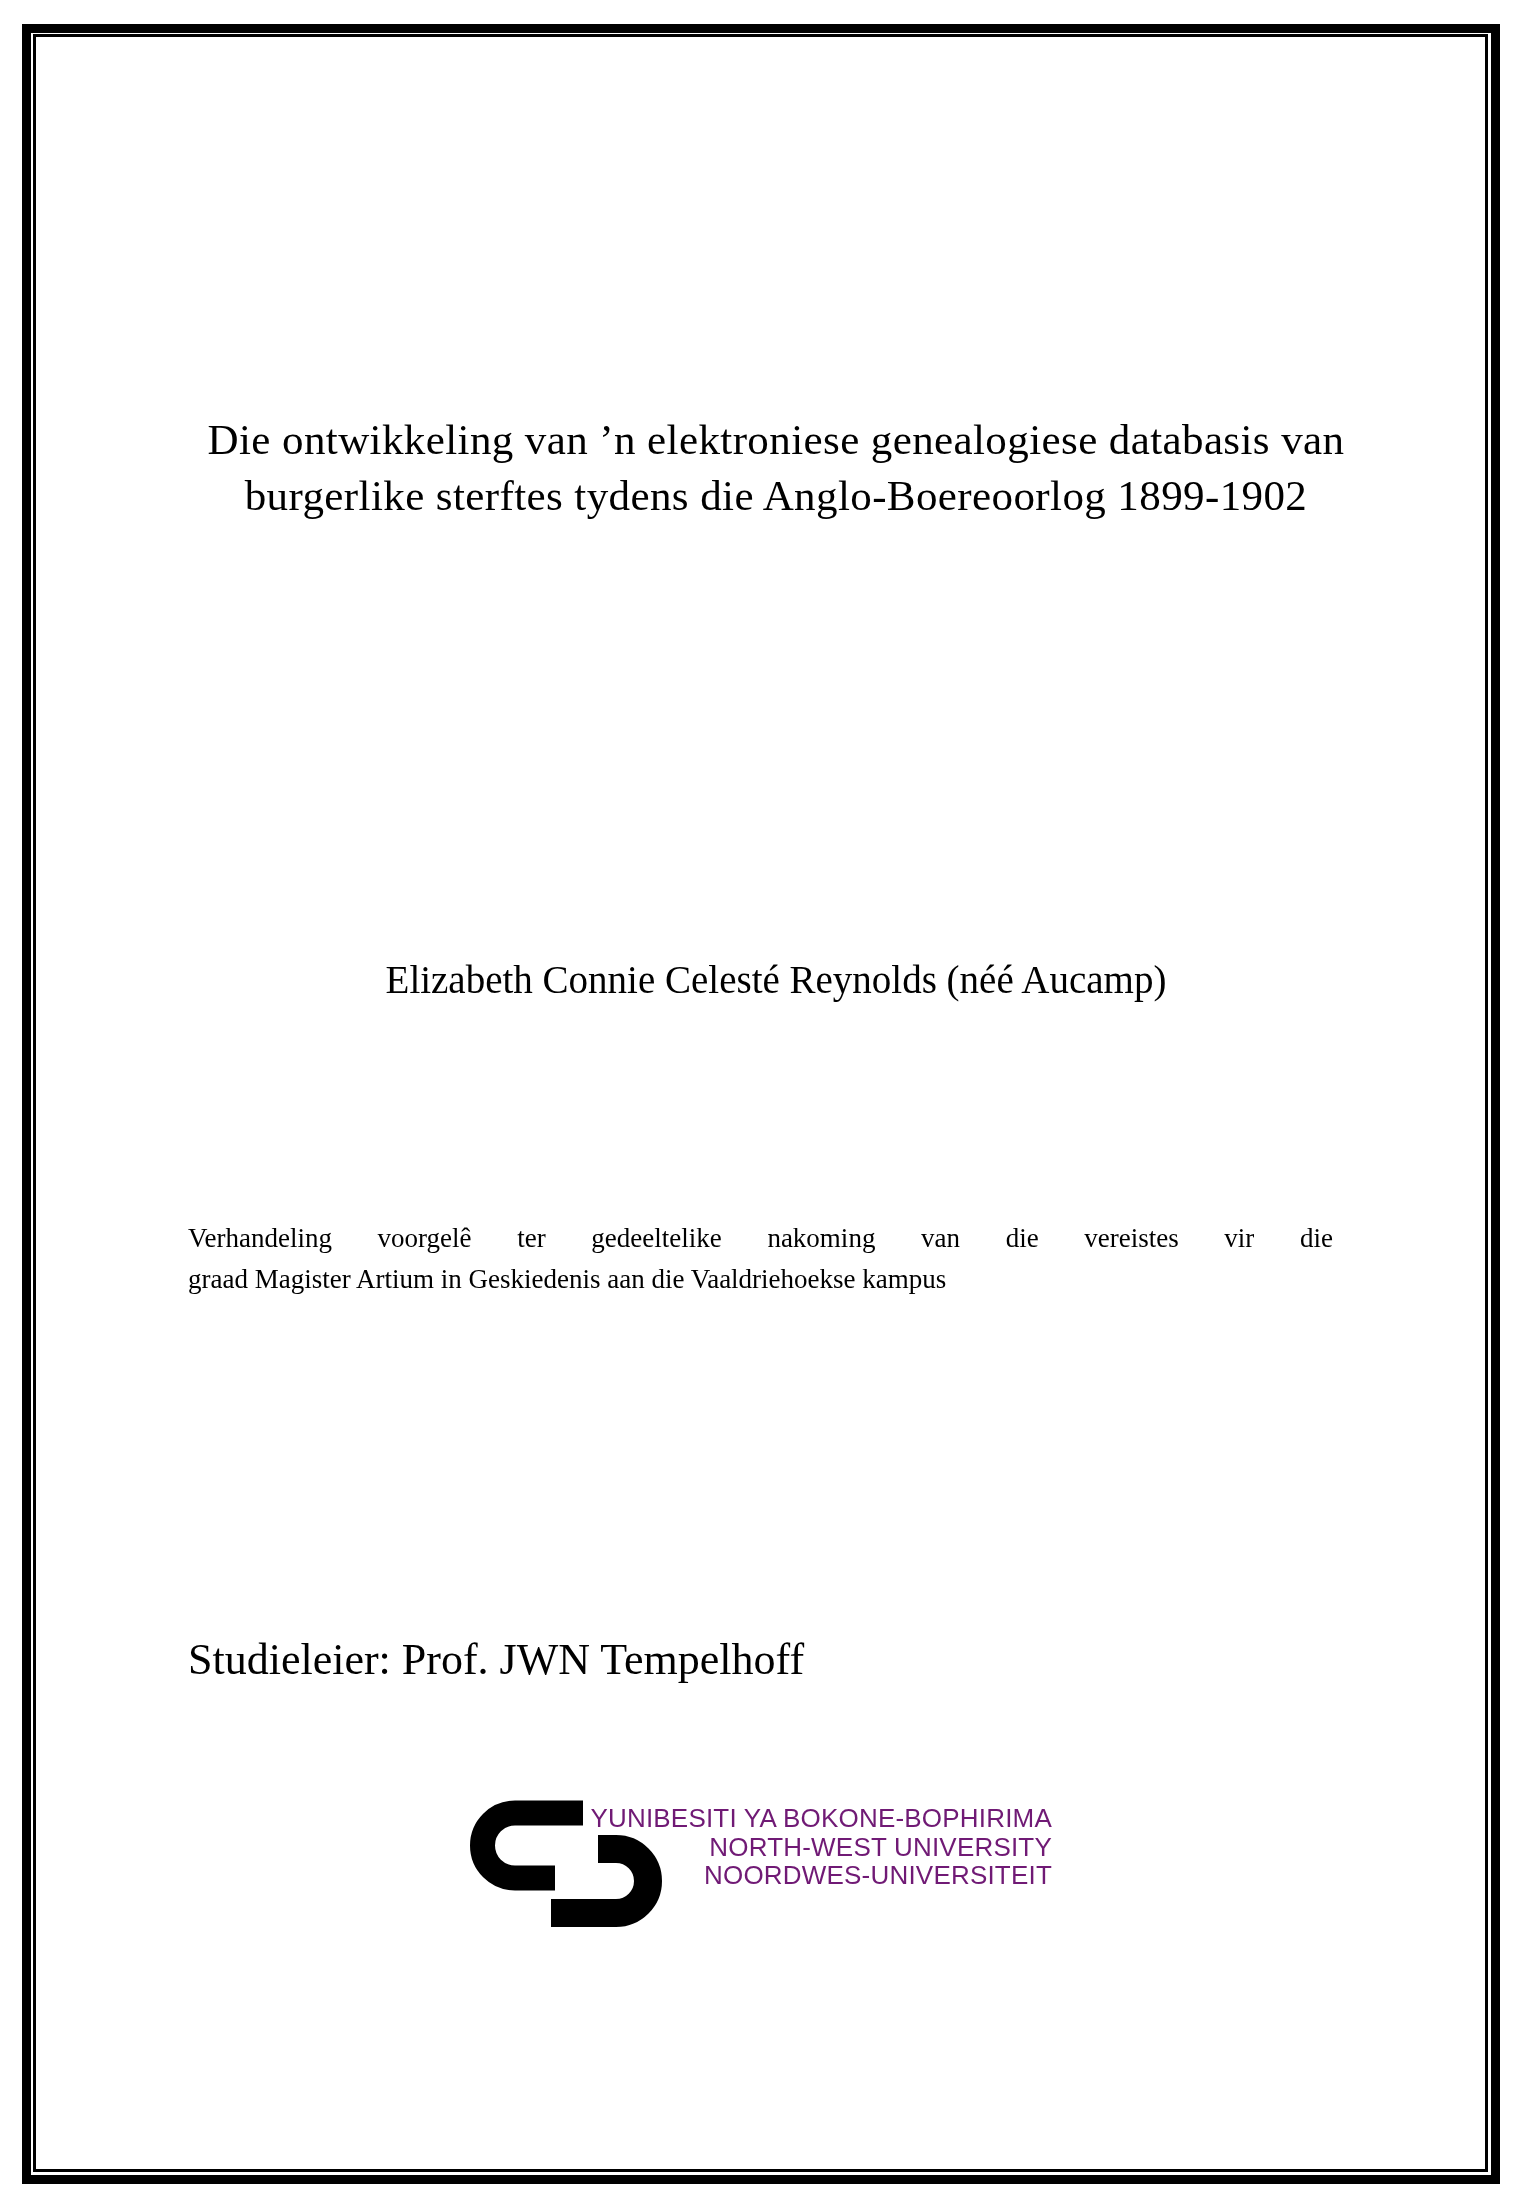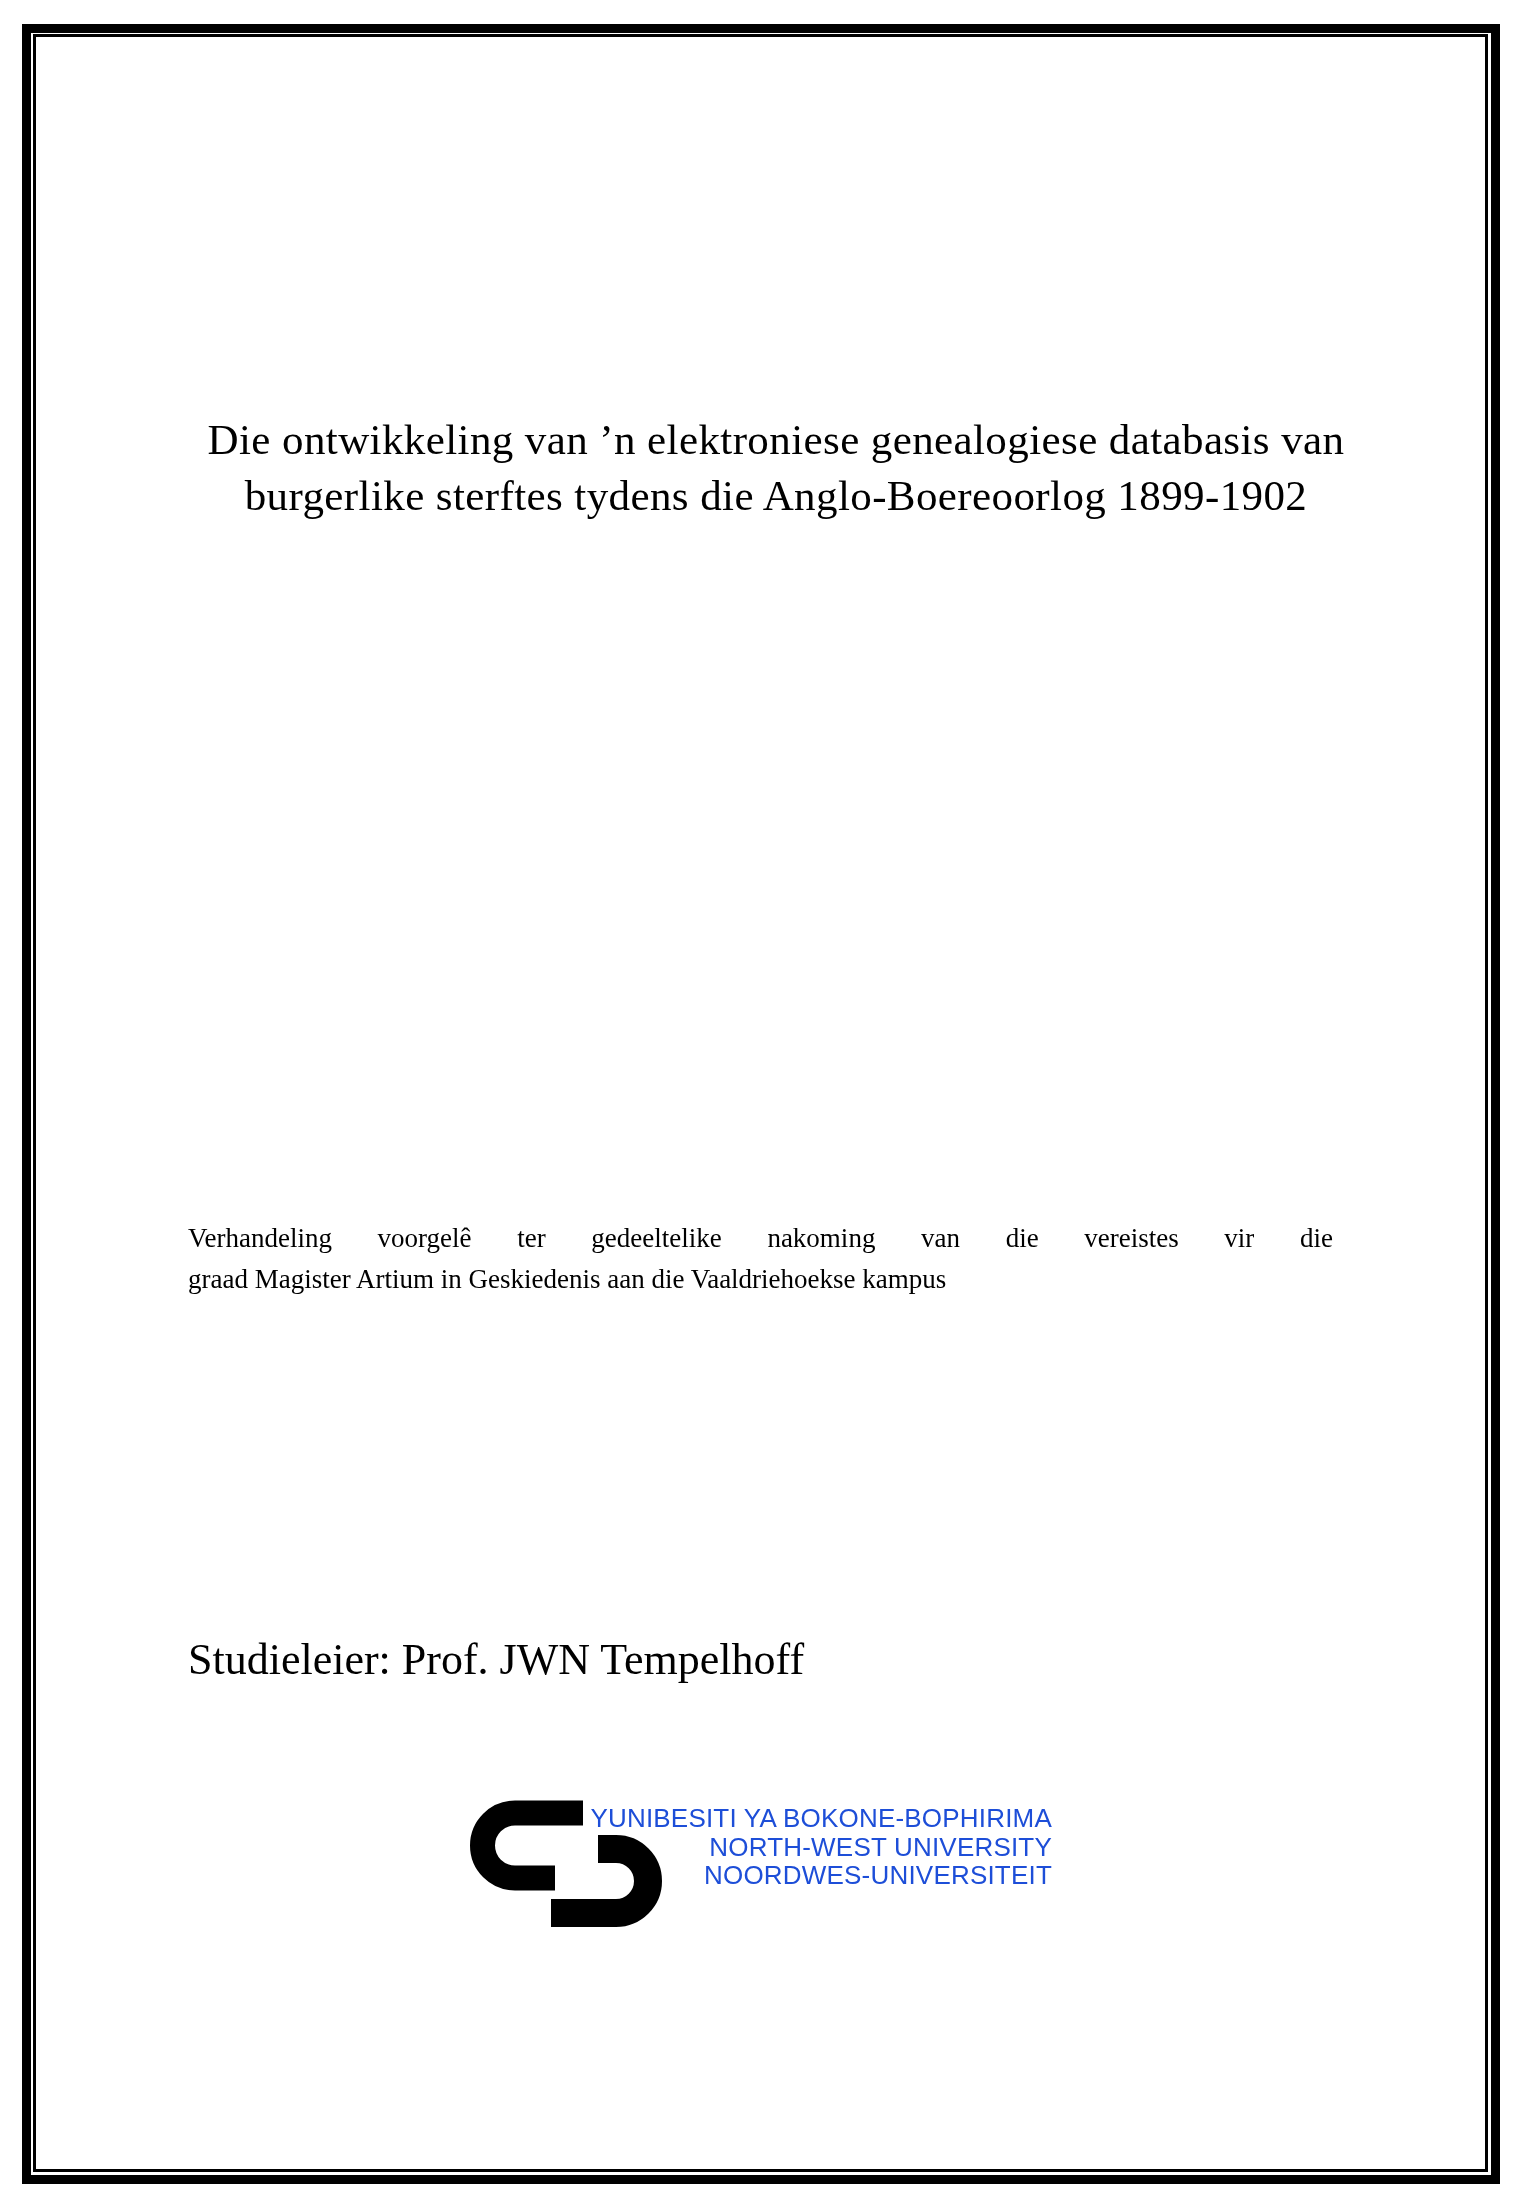--- a/index.html
+++ b/index.html
@@ -28,36 +28,37 @@
   .statement .just{text-align:justify;text-align-last:justify;}
   .statement .it{}
   .supervisor-block{
     position:absolute;left:188px;top:1641px;
     font-size:44px;line-height:38px;
   }
   .logo-mark{position:absolute;left:463px;top:1800px;width:205px;height:132px;}
   .logo-text{
     position:absolute;left:585px;top:1804px;width:467px;text-align:right;
     font-family:"Liberation Sans",sans-serif;font-size:26px;line-height:28.5px;
-    letter-spacing:.2px;white-space:nowrap;color:#1d4ed8;
+    letter-spacing:.2px;white-space:nowrap;color:#701a75;
   }
 </style>
 </head>
 <body>
 
 <div class="page">
 
   <div class="border-outer"></div>
   <div class="border-inner"></div>
 
   <div id="title-line-1" class="centered title-line">Die ontwikkeling van ’n elektroniese genealogiese databasis van</div>
 
   <div id="title-line-2" class="centered title-line">burgerlike sterftes tydens die Anglo-Boereoorlog 1899-1902</div>
 
 
+  <div class="centered author">Elizabeth Connie Celesté Reynolds (néé Aucamp)</div>
 
   <div class="statement">
     <div class="just">Verhandeling voorgelê ter gedeeltelike nakoming van die vereistes vir die</div>
     <div><span>graad </span><span class="it">Magister Artium</span><span> in Geskiedenis aan die Vaaldriehoekse kampus</span></div>
   </div>
 
   <div class="supervisor-block">
     <div>Studieleier: Prof. JWN Tempelhoff</div>
   </div>
 

